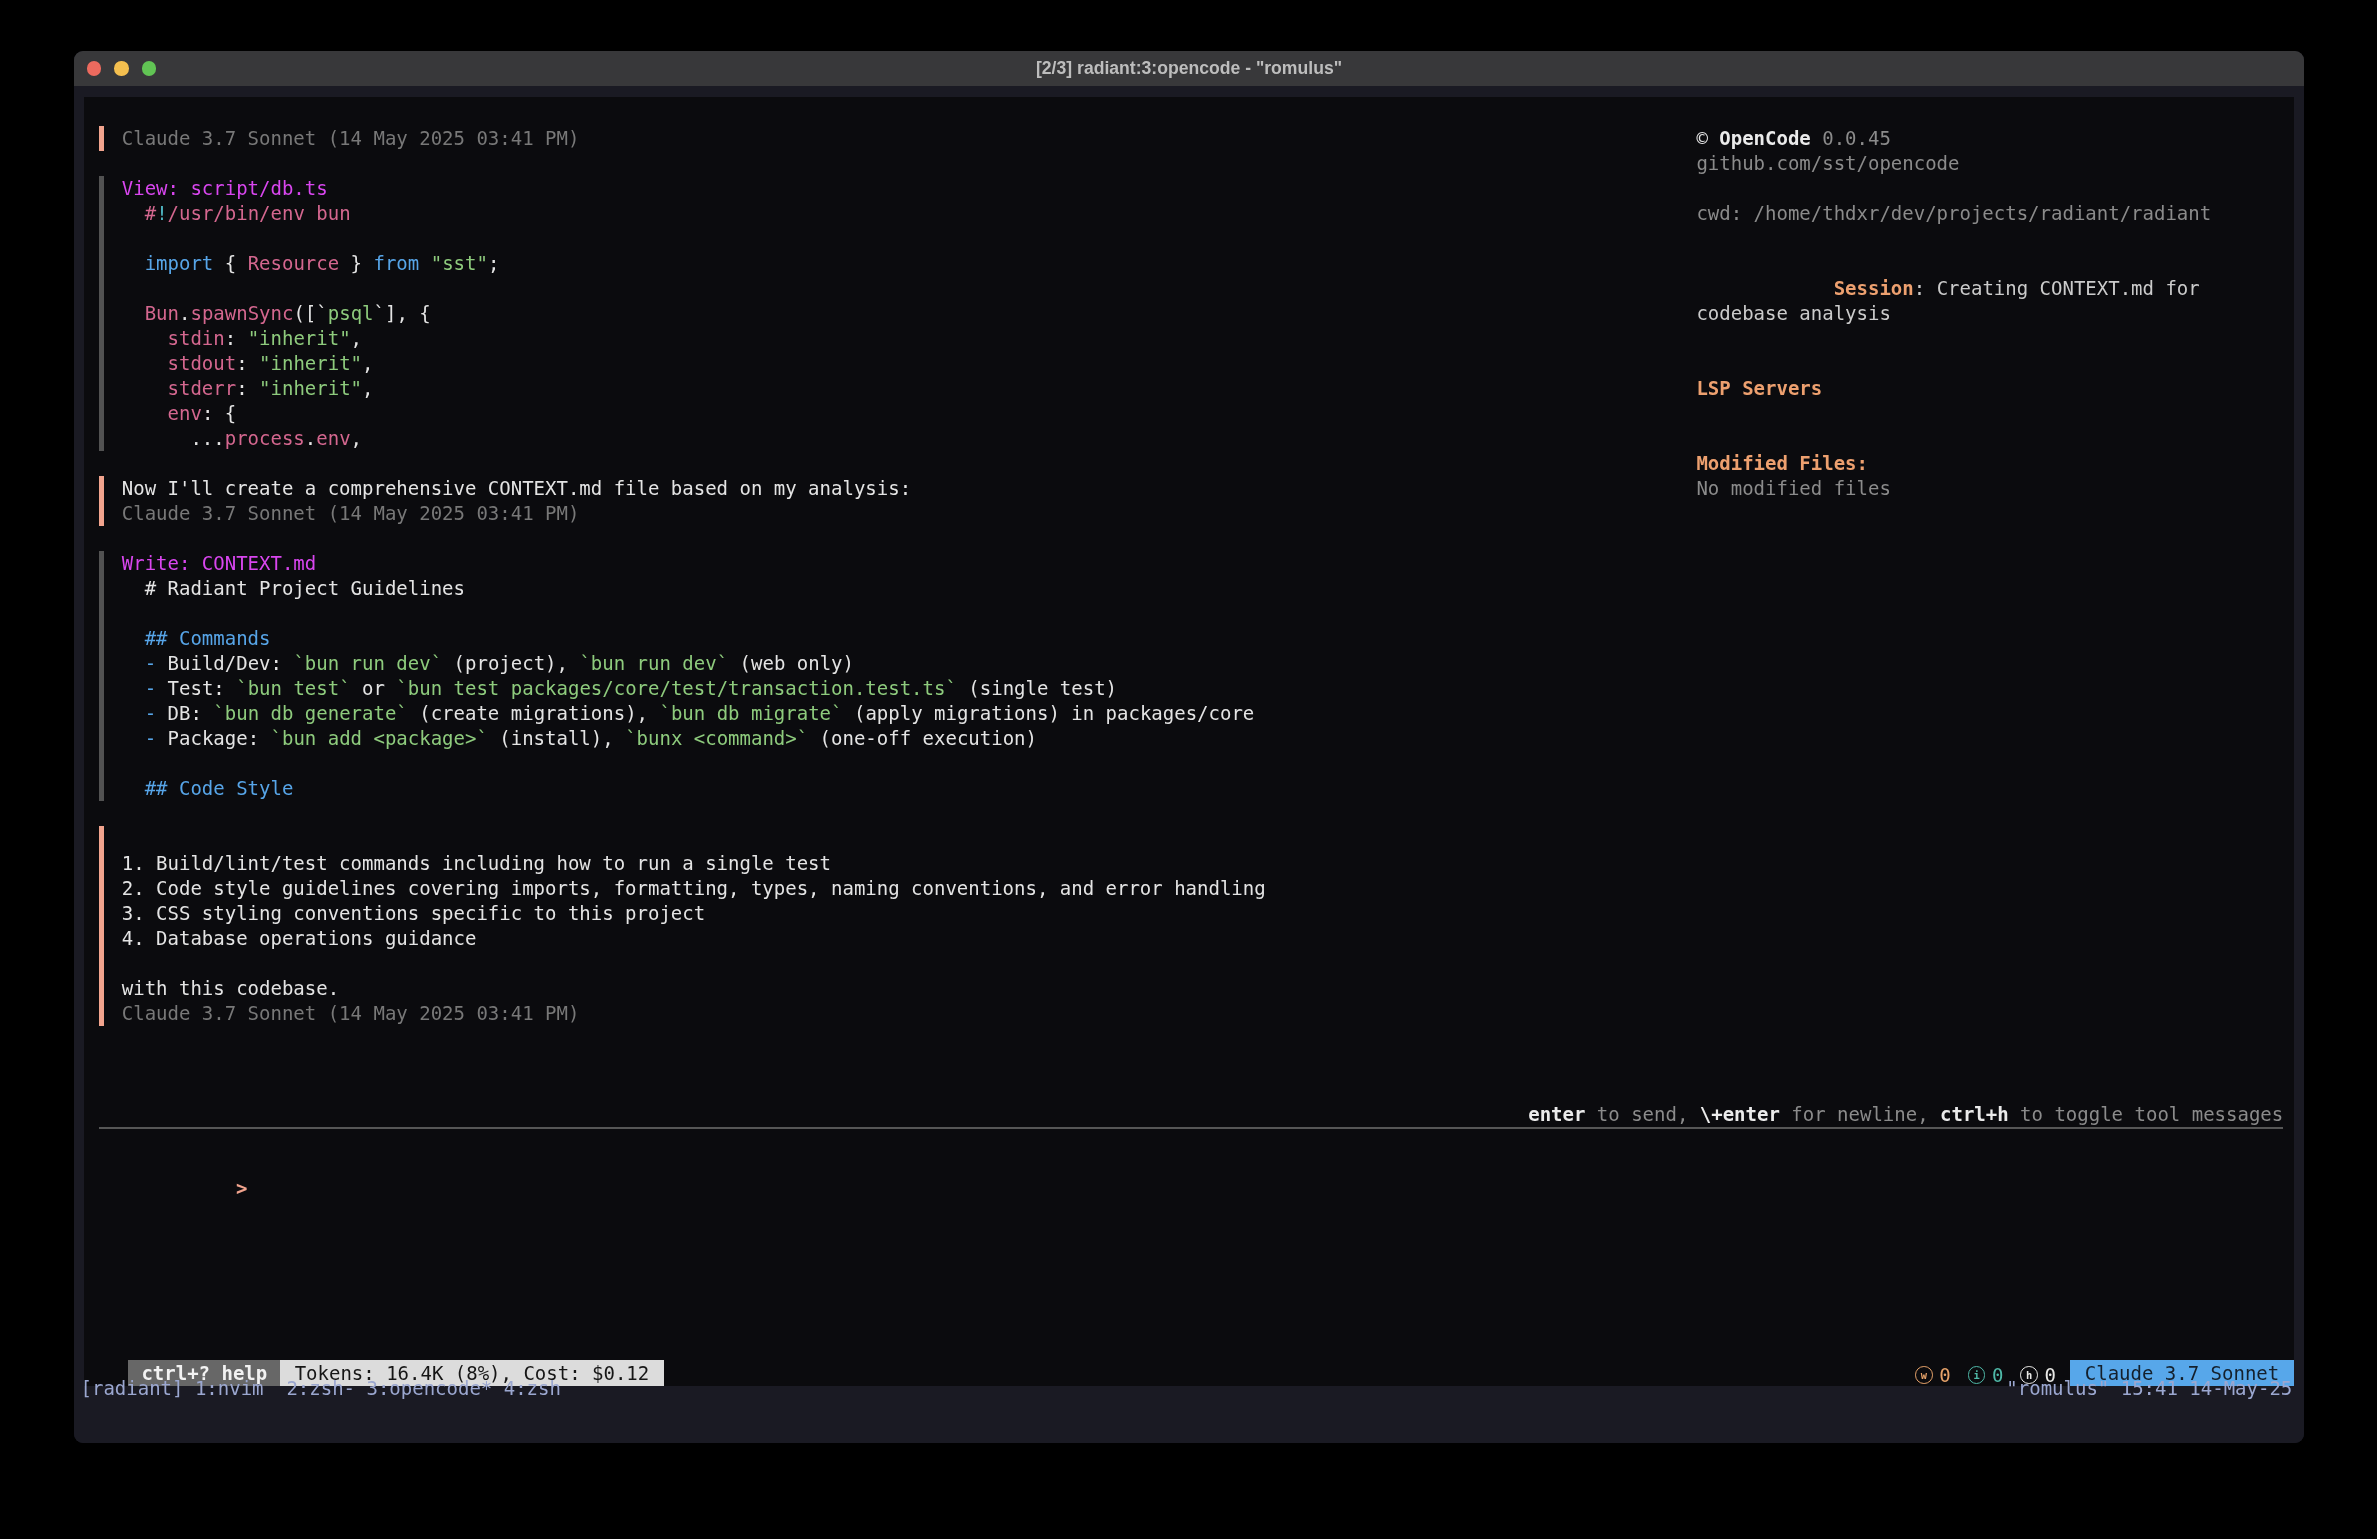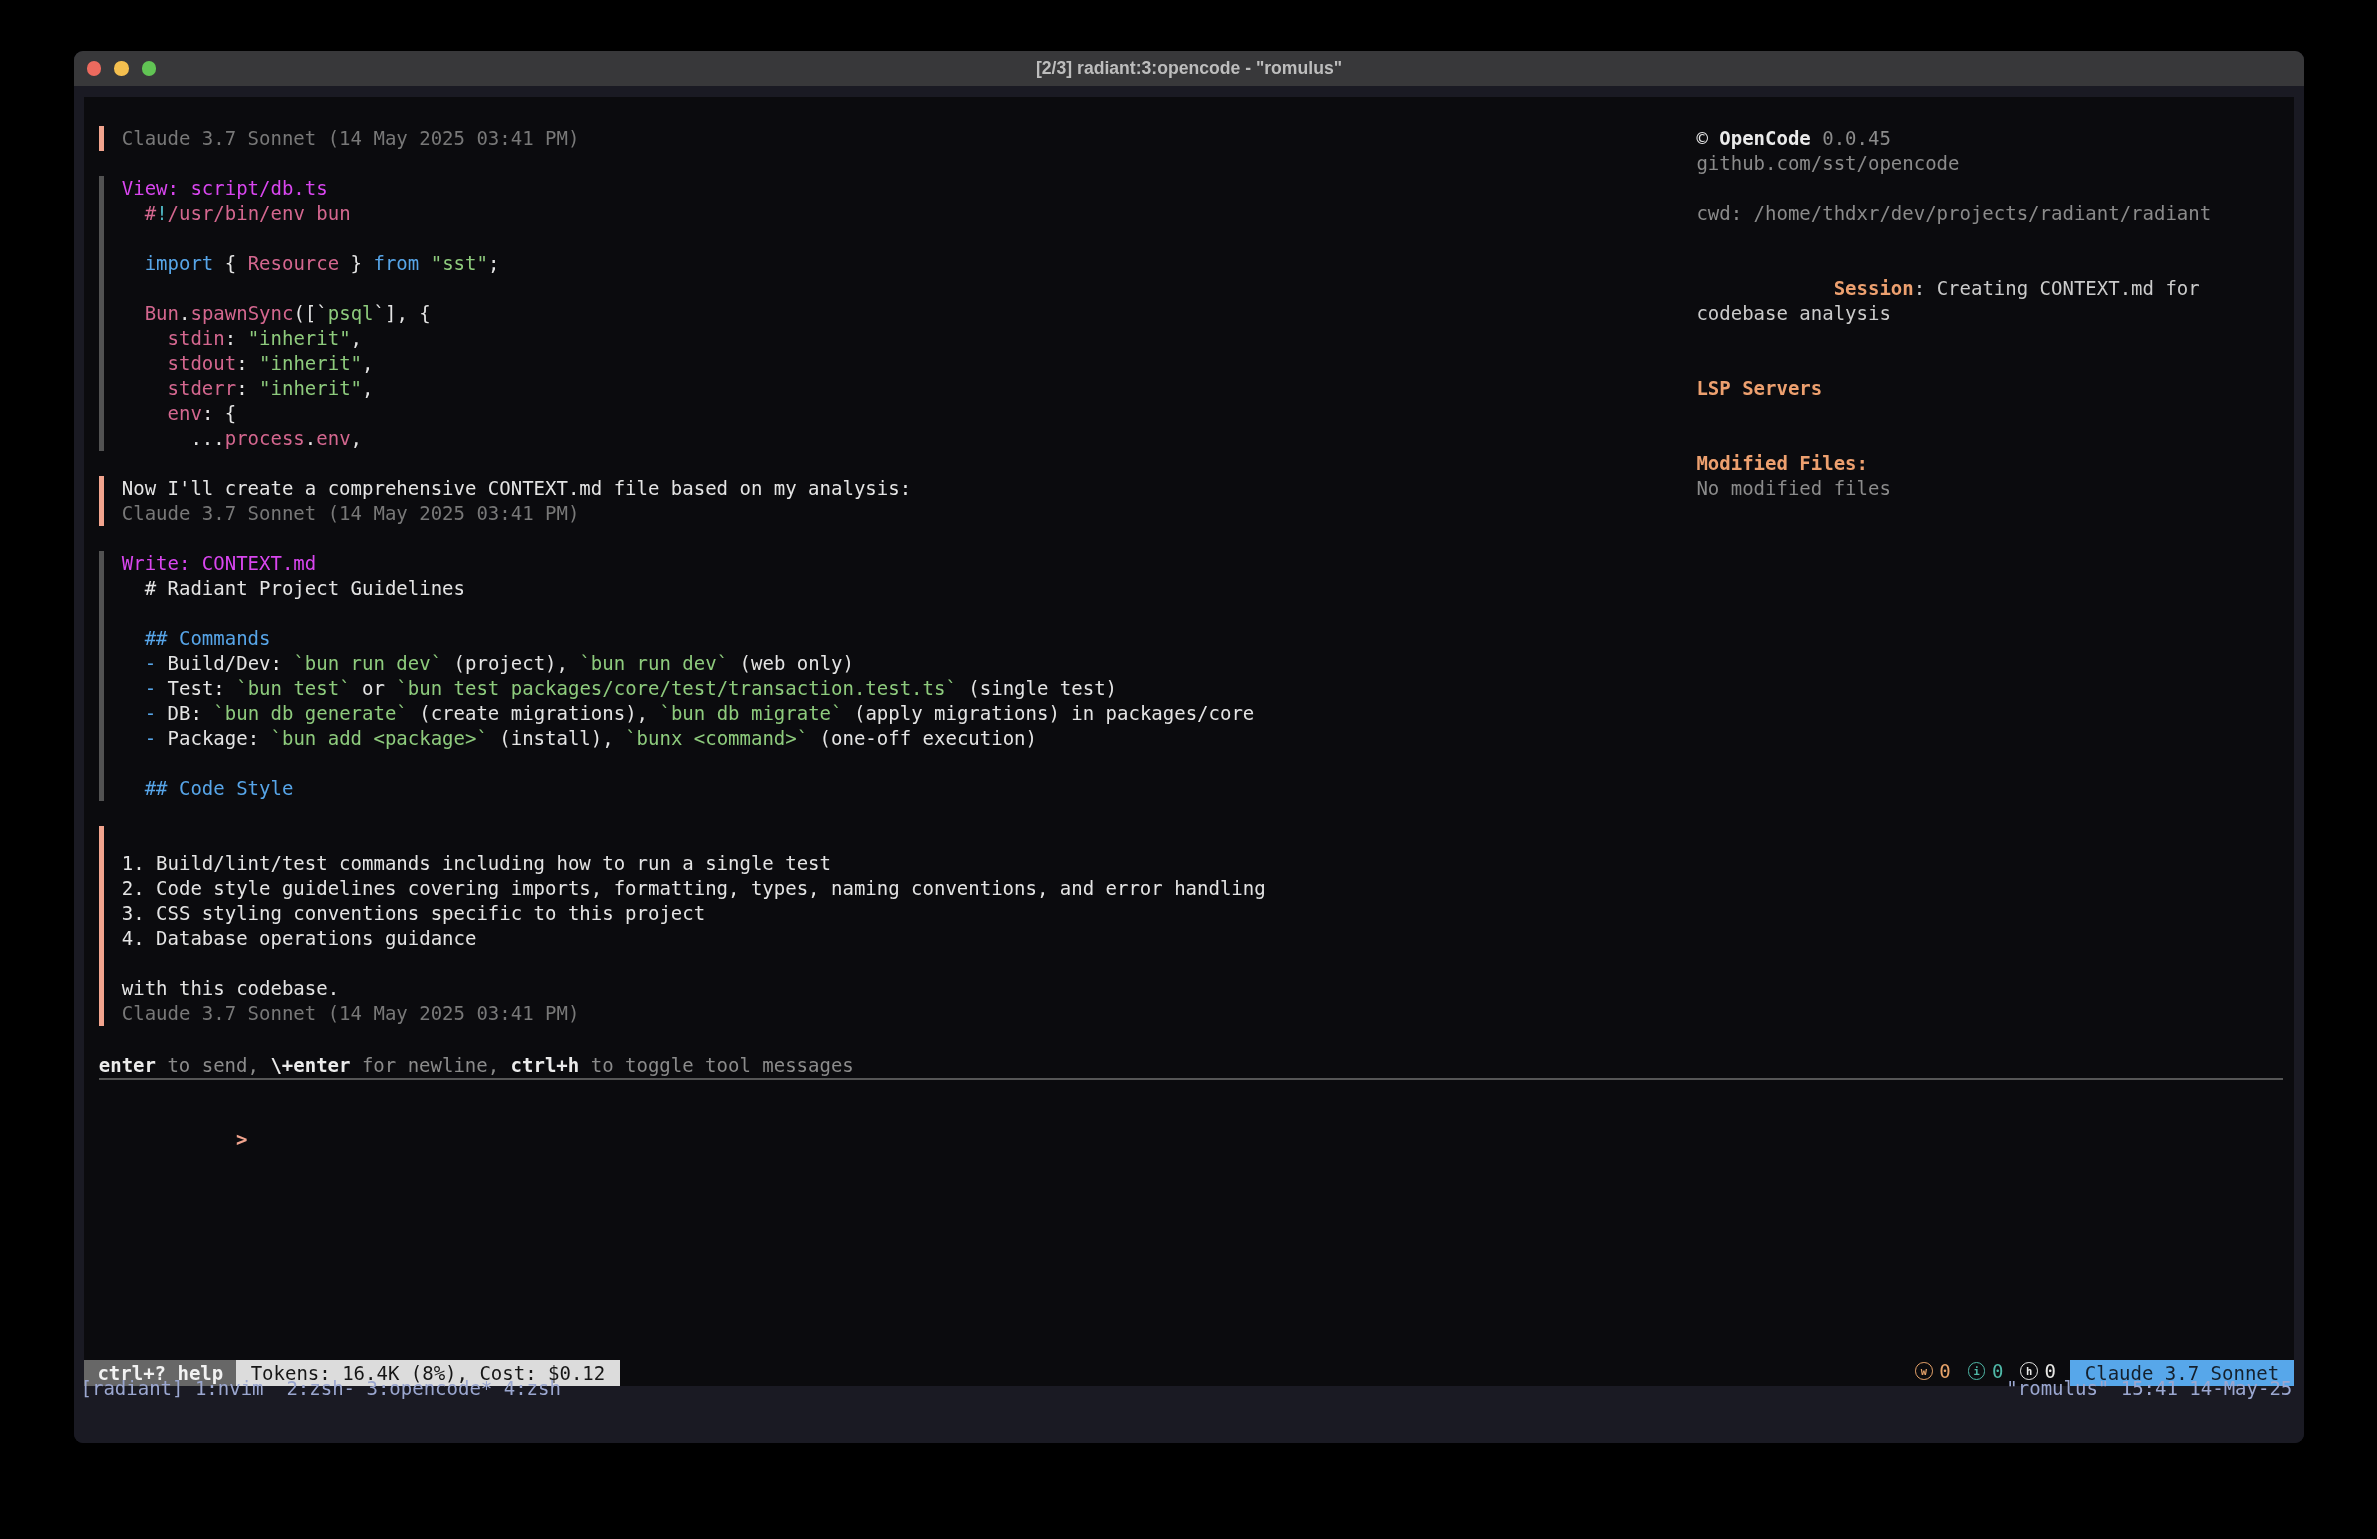--- a/index.html
+++ b/index.html
@@ -34,30 +34,30 @@
   .tool-title{color:#d946ef;}
   .tk-w{color:var(--white_text);}
   .tk-g{color:#8b8b8b;}
   .tk-b{color:var(--blue);}
   .tk-gr{color:var(--green);}
   .tk-r{color:var(--rose);}
   .tk-t{color:var(--teal);}
   .tk-wb{color:#ebebeb;font-weight:bold;}
   .tk-o{color:var(--orange);font-weight:bold;}
   .tk-lt{color:#cbcbcb;}
-  .hint{margin-top:27px;}
+  .hint{margin-top:76px;text-align:right;}
   .divider{height:2px;background:#565656;margin-top:0;}
   .prompt-row{margin-top:22px;min-height:25px;white-space:pre;}
   .caret{color:var(--salmon);font-weight:bold;}
   .sidebar{position:absolute;left:1612px;top:0;width:522px;padding-top:29px;
            font-size:19px;line-height:25px;}
   .sidebar .line{min-height:25px;}
   .session{min-height:50px;}
   .statusrow{position:absolute;left:0;right:0;bottom:0;height:26px;display:flex;
-             align-items:flex-start;font-size:19px;}
+             align-items:flex-end;font-size:19px;padding-left:44px;}
   .badge{display:inline-flex;align-items:center;height:26px;}
   .badge.help{background:#676767;color:#f2f2f2;font-weight:bold;padding:0 13px;}
   .badge.tokens{background:#dcdcdc;color:#161616;padding:0 14.4px;}
   .diags{margin-left:auto;display:flex;align-items:center;gap:17px;margin-right:14.4px;}
   .diag{display:inline-flex;align-items:center;gap:6.5px;}
   .circ{width:15.7px;height:15.7px;border-radius:50%;border:1.3px solid currentColor;
         display:inline-flex;align-items:center;justify-content:center;
         font-size:10.4px;font-weight:bold;line-height:1;}
   .diag .cnt{font-size:19px;}
   .diag.orange{color:#e7a36a;}

